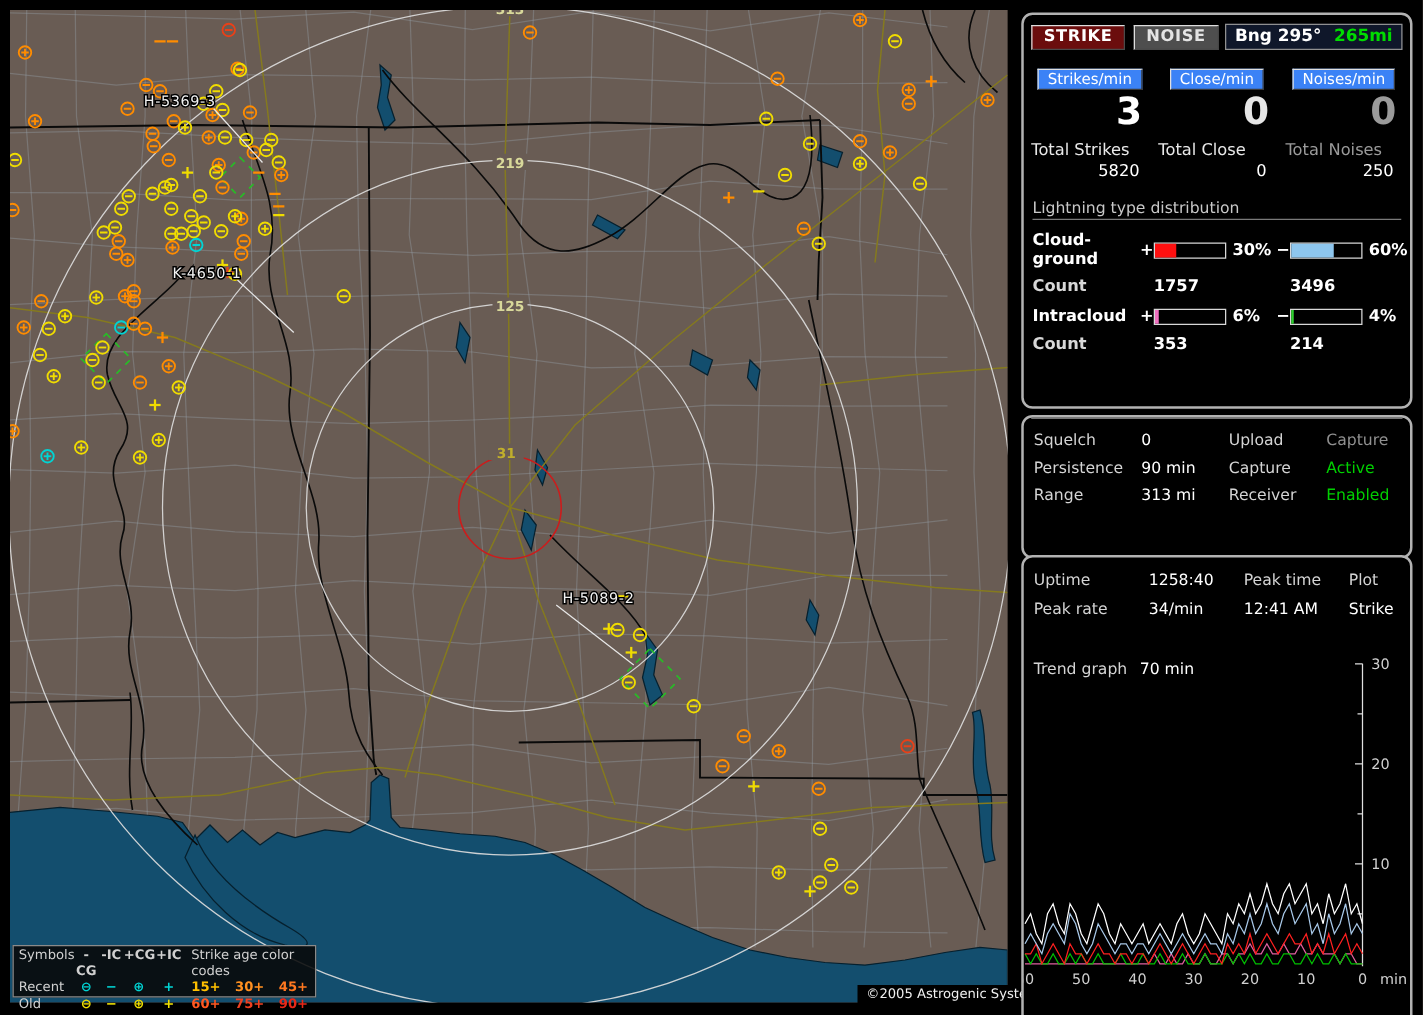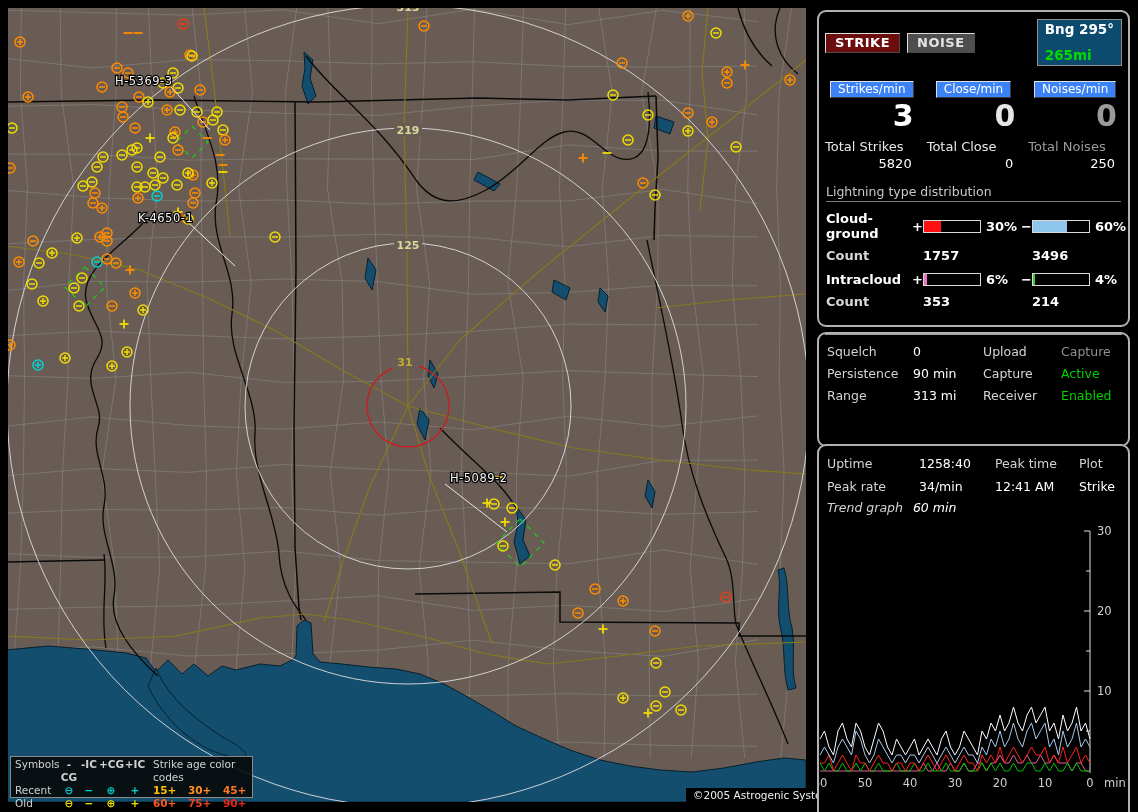--- a/index.html
+++ b/index.html
@@ -22,21 +22,21 @@
     border:2px solid #b2b2b2;border-radius:9px;box-sizing:border-box;}
   #panel-top{top:10px;height:317px;}
   #panel-mid{top:332px;height:115px;}
   #panel-bot{top:444px;height:425px;}
   .btnrow{display:flex;align-items:center;margin:7px 6px 0;}
   .tbtn{font-size:13px;font-weight:bold;padding:1px 9px 2px;letter-spacing:.5px;
     border:1px solid;border-color:#dedede #4a4a4a #4a4a4a #dedede;cursor:default;}
   #strike-btn{background:#6b0d0d;color:#ffffff;}
   #noise-btn{background:#4e4e4e;color:#e4e4e4;margin-left:7px;}
   #bng-box{margin-left:auto;display:flex;gap:10px;border:1px solid #909090;
-    background:#0c4a6e;padding:1px 7px 2px;font-size:13.5px;font-weight:bold;flex-direction:column;}
+    background:#0f172a;padding:1px 7px 2px;font-size:13.5px;font-weight:bold;}
   #bng-label{color:#fff;} #bng-range{color:#00dc00;}
   #counters{display:grid;grid-template-columns:1fr 1fr 1fr;margin:15px 6px 0;column-gap:8px;}
   .ccol{display:flex;flex-direction:column;}
   .hdr-btn{align-self:center;background:#3b82f6;color:#fff;font-size:12px;
     padding:0 7px 1px;border:1px solid;border-color:#e0e0e0 #3a3a3a #3a3a3a #e0e0e0;cursor:default;}
   .big-num{font-size:30px;font-weight:bold;text-align:right;padding-right:5px;line-height:1.08;margin-top:2px;}
   .tot-label{font-size:13px;margin-top:7px;}
   .tot-val{font-size:13px;text-align:right;padding-right:7px;margin-top:2px;color:#fff;}
   #dist{margin-top:13px;}
   #dist-title{margin:0 7px;font-size:12.5px;color:#c8c8c8;border-bottom:1px solid #7a7a7a;padding-bottom:2px;}
@@ -48,21 +48,21 @@
   .pct{padding-left:5px;}
   .sign{text-align:center;}
   
   #datetime{margin:5px 8px 4px;font-size:17px;font-weight:bold;color:#00ff00;white-space:nowrap;}
   .hline{margin:0 6px;border-top:1px solid #9a9a9a;}
   #status-grid{display:grid;grid-template-columns:86px 70px 78px auto;margin:9px 8px 0;
     row-gap:7px;font-size:12.5px;}
   
   #stats-grid{display:grid;grid-template-columns:92px 76px 84px auto;margin:10px 8px 0;
     row-gap:8px;font-size:12.5px;}
-  #trend-row{display:flex;gap:10px;margin:6px 8px 0;font-size:12.5px;font-style:italic;}
+  #trend-row{display:flex;gap:10px;margin:33px 8px 0;font-size:12.5px;}
   #chart-svg{position:absolute;left:0;top:0;pointer-events:none;}
   .glabel{color:#d4d4d4;} .gval{color:#fff;}
 </style>
 </head>
 <body>
 
 <div id="map-wrap">
   <svg id="map-svg" width="798" height="794" viewBox="0 0 798 794">
     <rect x="0" y="0" width="798" height="794" fill="#695c54"></rect>
     <g id="g-counties">
@@ -861,21 +861,21 @@
       <div class="gval">1258:40</div>
       <div class="glabel">Peak time</div>
       <div class="glabel">Plot</div>
       <div class="glabel">Peak rate</div>
       <div class="gval">34/min</div>
       <div class="gval">12:41 AM</div>
       <div class="gval">Strike</div>
     </div>
   <div id="trend-row">
     <span class="glabel">Trend graph</span>
-    <span class="gval">60 min</span>
+    <span class="gval">70 min</span>
   </div>
   <svg id="chart-svg" width="309" height="348" viewBox="0 0 309 348">
       <line x1="271" y1="85" x2="271" y2="327" stroke="#e0e0e0" stroke-width="1"></line>
       <line x1="271" y1="285" x2="267" y2="285" stroke="#e0e0e0" stroke-width="1"></line>
       <line x1="271" y1="205" x2="267" y2="205" stroke="#e0e0e0" stroke-width="1"></line>
       <line x1="271" y1="125" x2="267" y2="125" stroke="#e0e0e0" stroke-width="1"></line>
       <line x1="271" y1="245" x2="265" y2="245" stroke="#e0e0e0" stroke-width="1"></line>
       <text x="278" y="249" font-size="11.5" fill="#d0d0d0">10</text>
       <line x1="271" y1="165" x2="265" y2="165" stroke="#e0e0e0" stroke-width="1"></line>
       <text x="278" y="169" font-size="11.5" fill="#d0d0d0">20</text>

